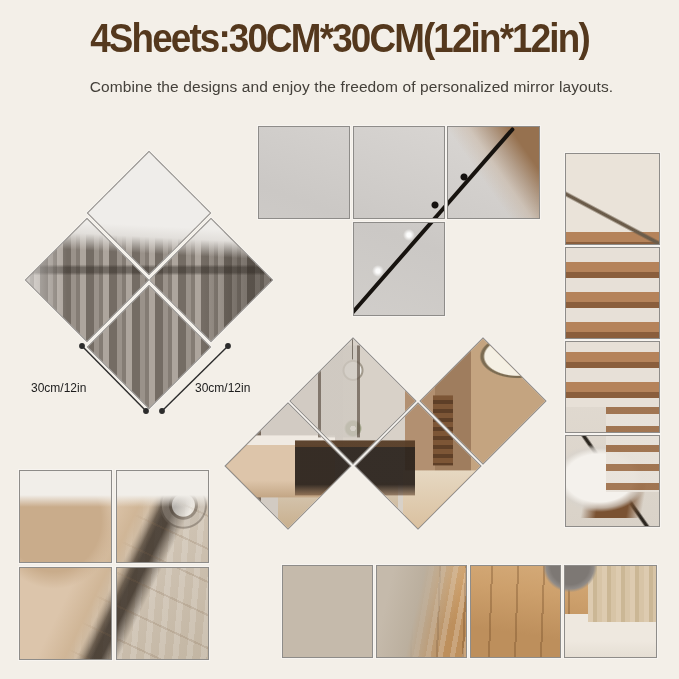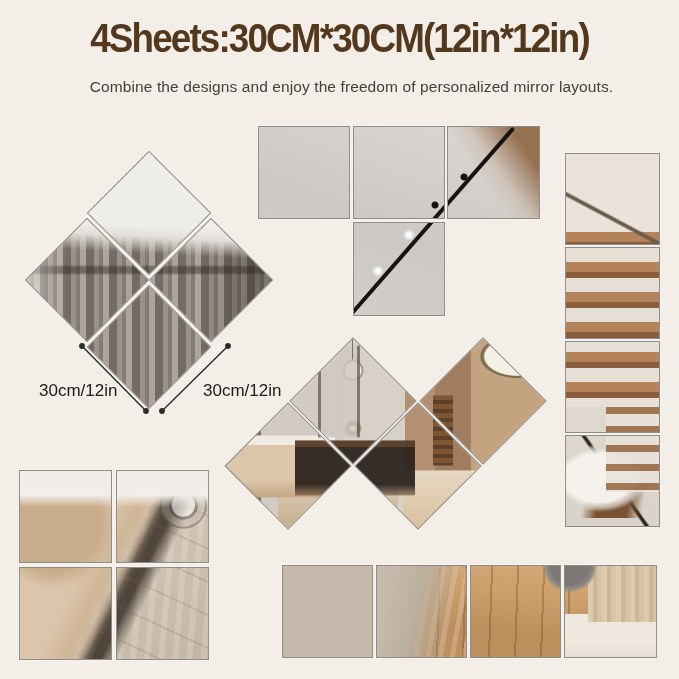--- a/index.html
+++ b/index.html
@@ -11,21 +11,21 @@
   .title{
     position:absolute;top:16px;left:0;width:100%;text-align:center;
     font-size:40px;line-height:44px;font-weight:700;letter-spacing:-2px;
     color:#54381d;transform:scaleX(.92);
   }
   .subtitle{
     position:absolute;top:77px;left:12px;width:100%;text-align:center;
     font-size:15.5px;line-height:19px;color:#44403a;letter-spacing:.1px;
   }
   .dim-label{
-    position:absolute;font-size:17px;color:#1c1c1c;white-space:nowrap;margin-left:8px;
+    position:absolute;font-size:12px;color:#1c1c1c;white-space:nowrap;
   }
   .cluster{position:absolute;}
   .tile{
     position:absolute;overflow:hidden;box-sizing:border-box;
     border:1px solid #8e8c89;background:#d8d5d1;
     box-shadow:0 0 0 1px rgba(255,255,255,.35);
   }
   .tile.diamond{transform:rotate(45deg);}
   .scene{position:absolute;}
   .diamond > .scene{transform:rotate(-45deg);}

